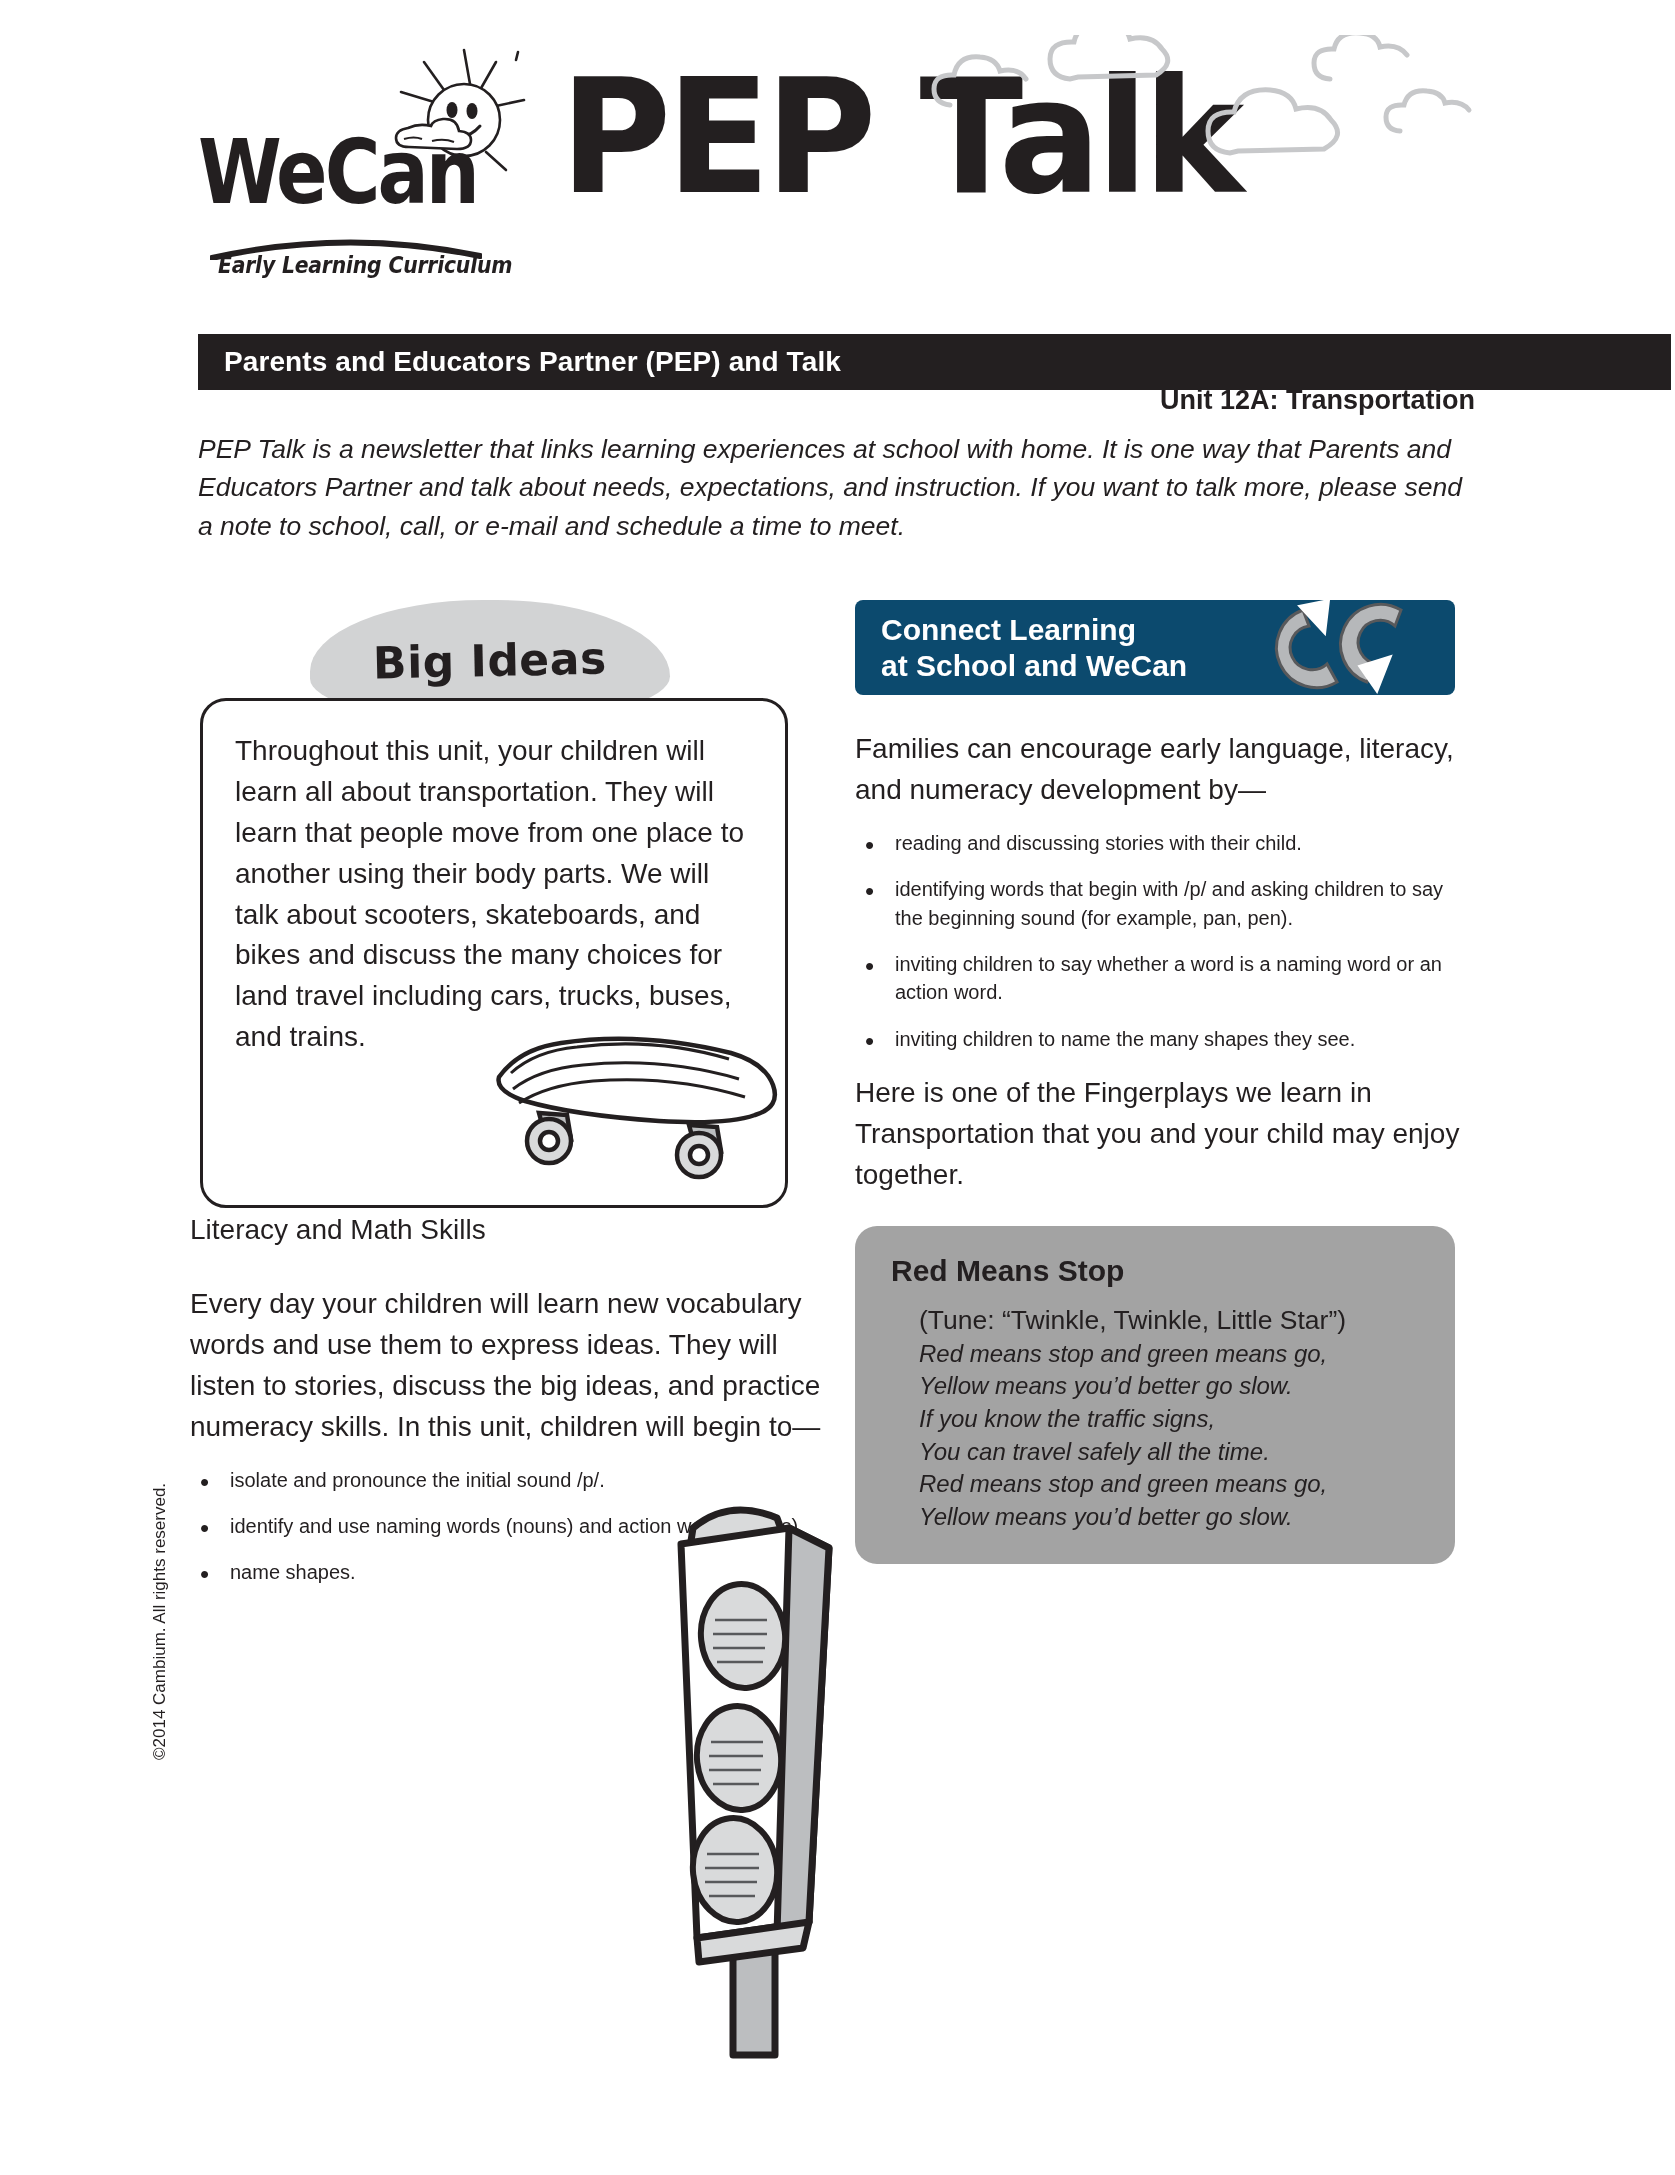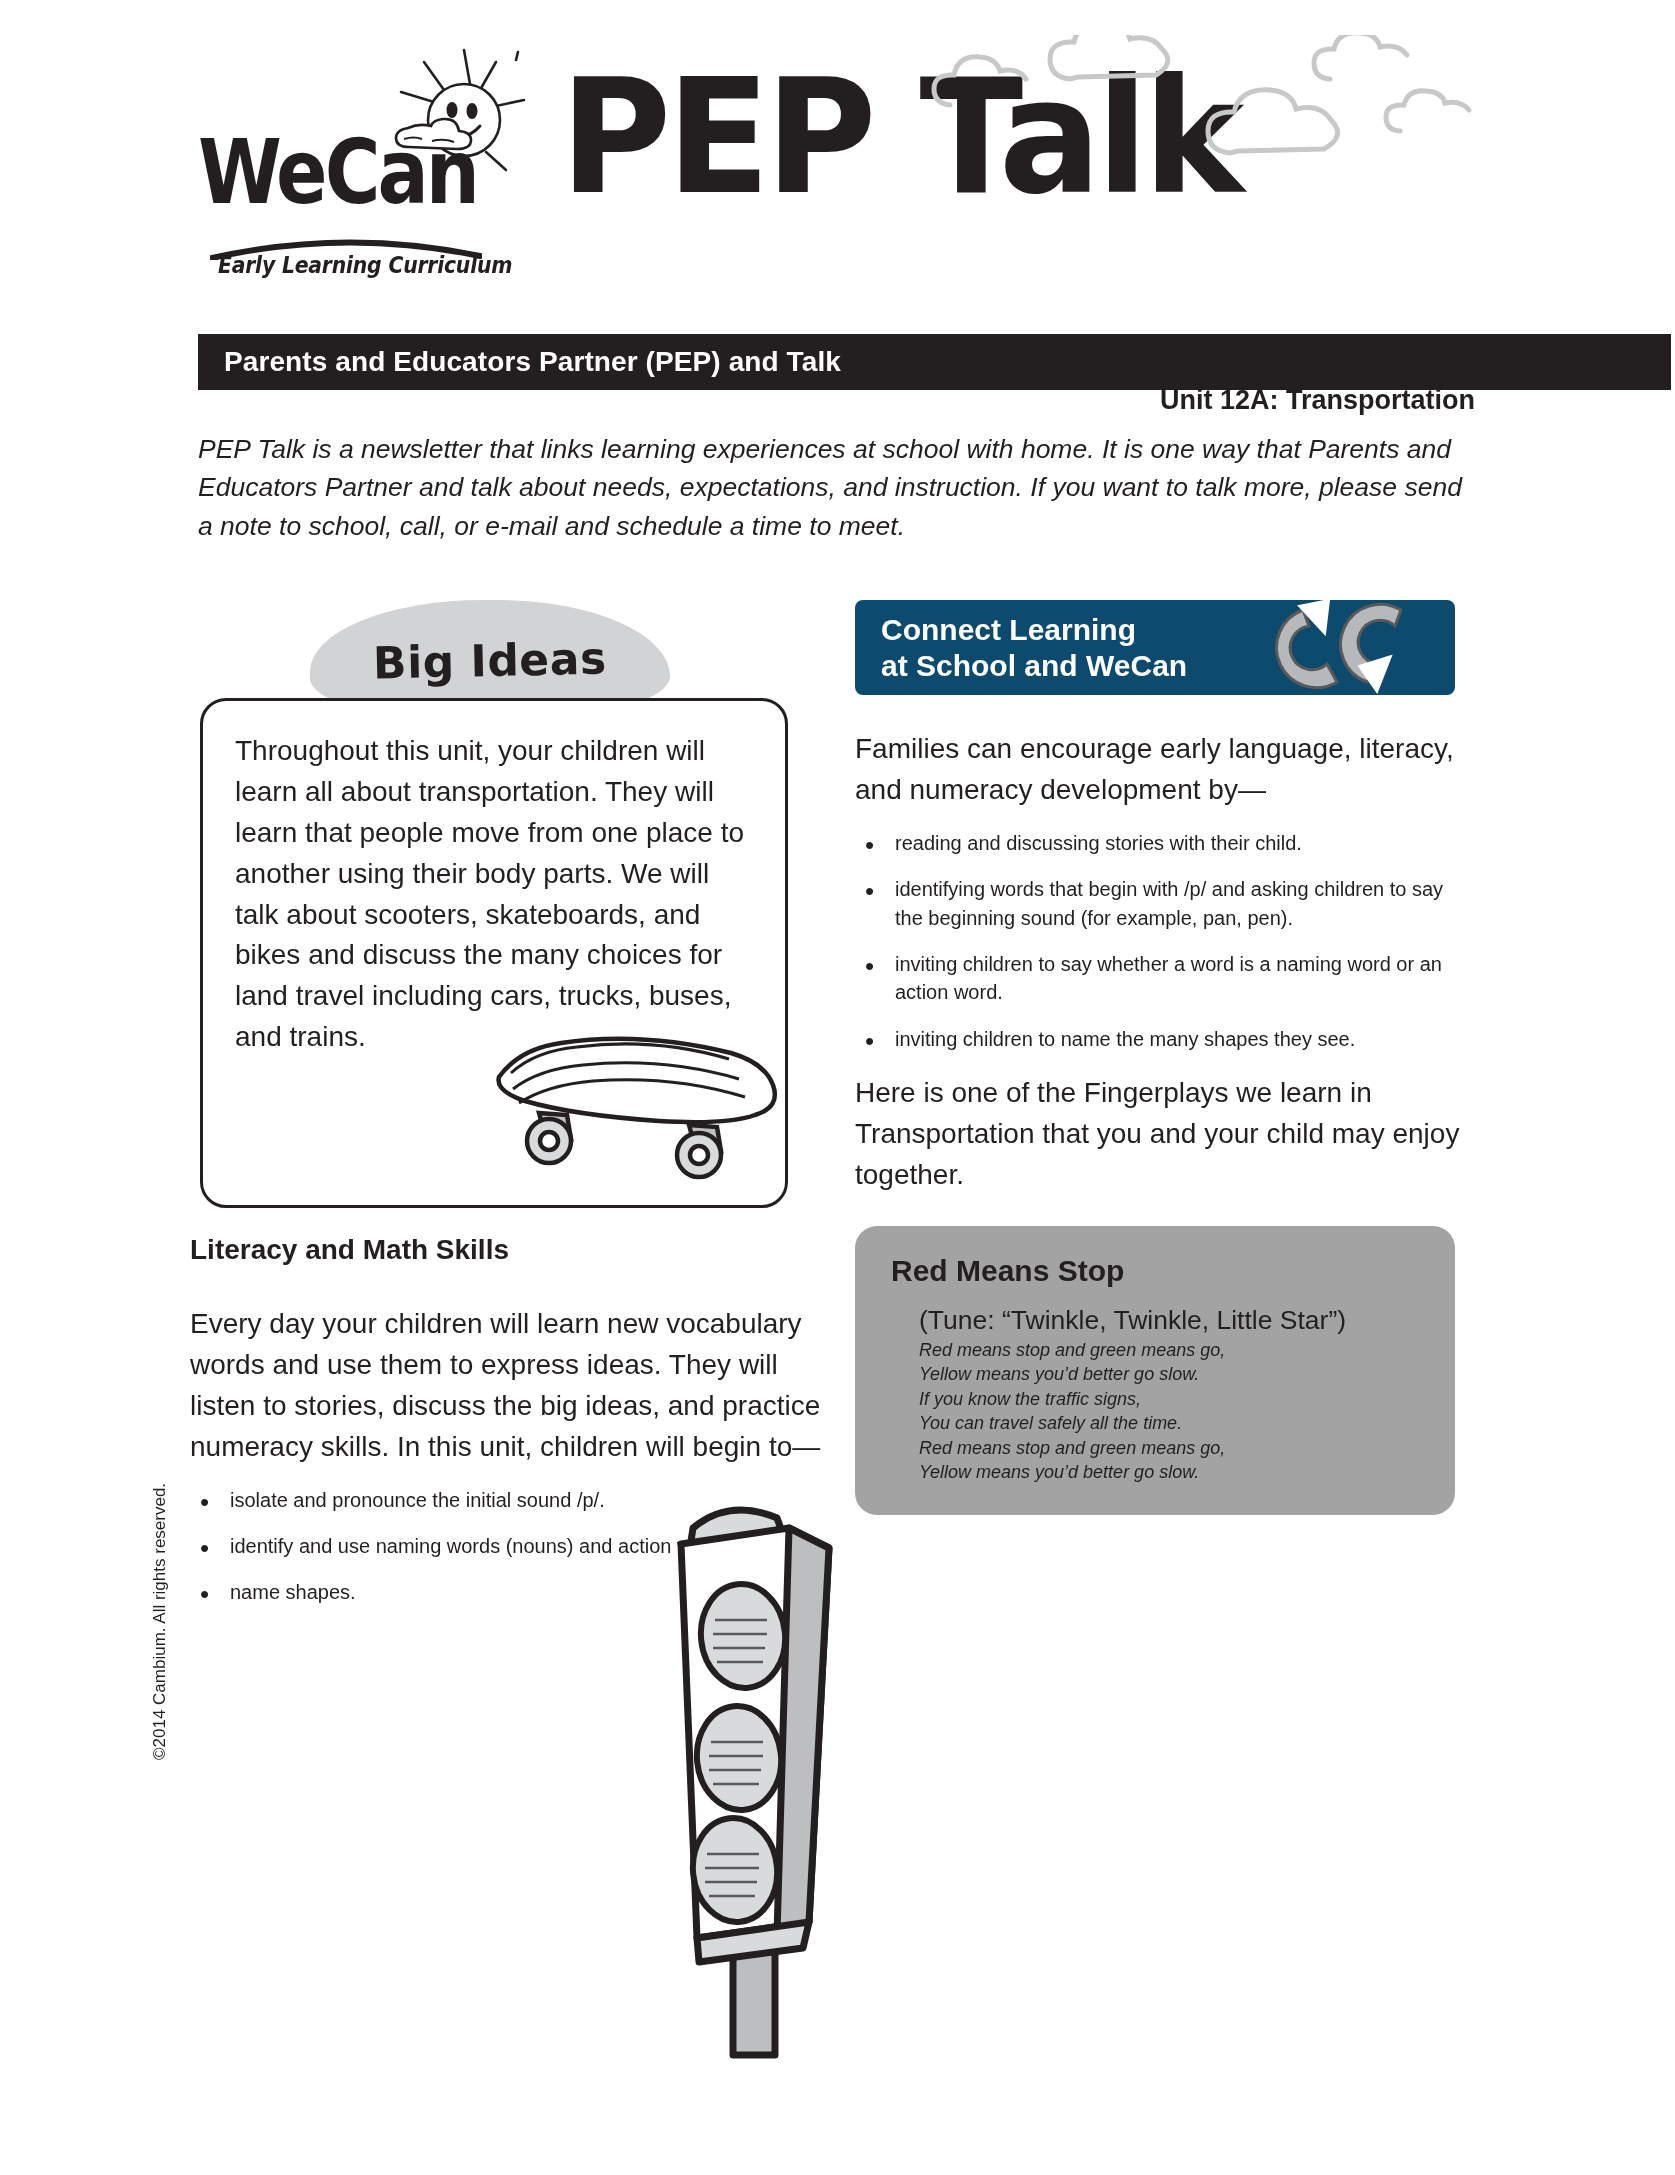--- a/index.html
+++ b/index.html
@@ -150,43 +150,43 @@
     position: relative;
     padding-left: 40px; margin-bottom: 18px;
     font-size: 20px; line-height: 1.42; color: #231f20;
   }
   ul.bullets li::before {
     content: "•"; position: absolute; left: 10px; top: -2px;
     font-size: 26px; color: #231f20;
   }
 
   .section-head {
-    font-size: 28px; font-weight: bold; color: #231f20;
-    margin-top: 26px;
+    font-size: 28px; font-weight: normal; color: #231f20;
+    margin-top: 6px;
   }
 
   
   .song-box {
     margin-top: 30px;
     width: 600px;
     background: #a3a3a3;
     border-radius: 22px;
     padding: 28px 26px 30px 36px;
     position: relative;
   }
   .song-title {
     font-size: 30px; font-weight: bold; color: #231f20;
     margin-bottom: 14px;
   }
   .song-tune {
     font-size: 26.5px; line-height: 1.36; color: #231f20;
     padding-left: 28px;
   }
   .song-lyrics {
-    font-style: italic; font-size: 18px; line-height: 1.36;
+    font-style: italic; font-size: 24px; line-height: 1.36;
     color: #231f20; padding-left: 28px;
   }
 
   
   .trafficlight {
     position: absolute; left: 615px; top: 1470px;
     width: 290px; height: 590px; z-index: 5;
   }
 
   

